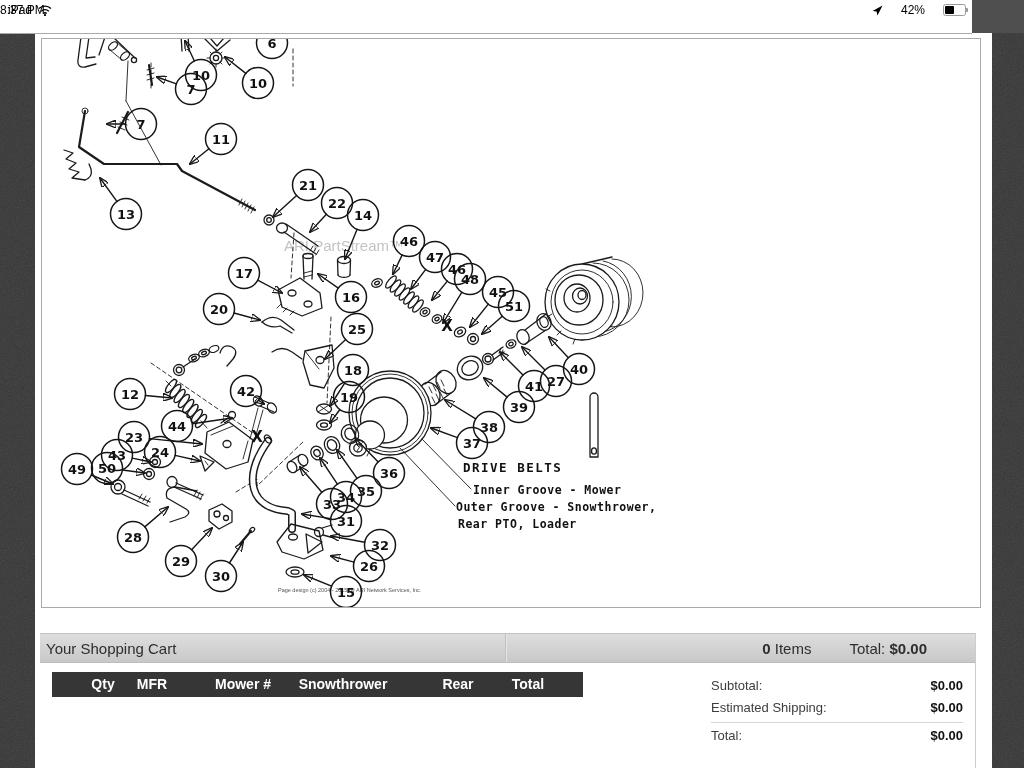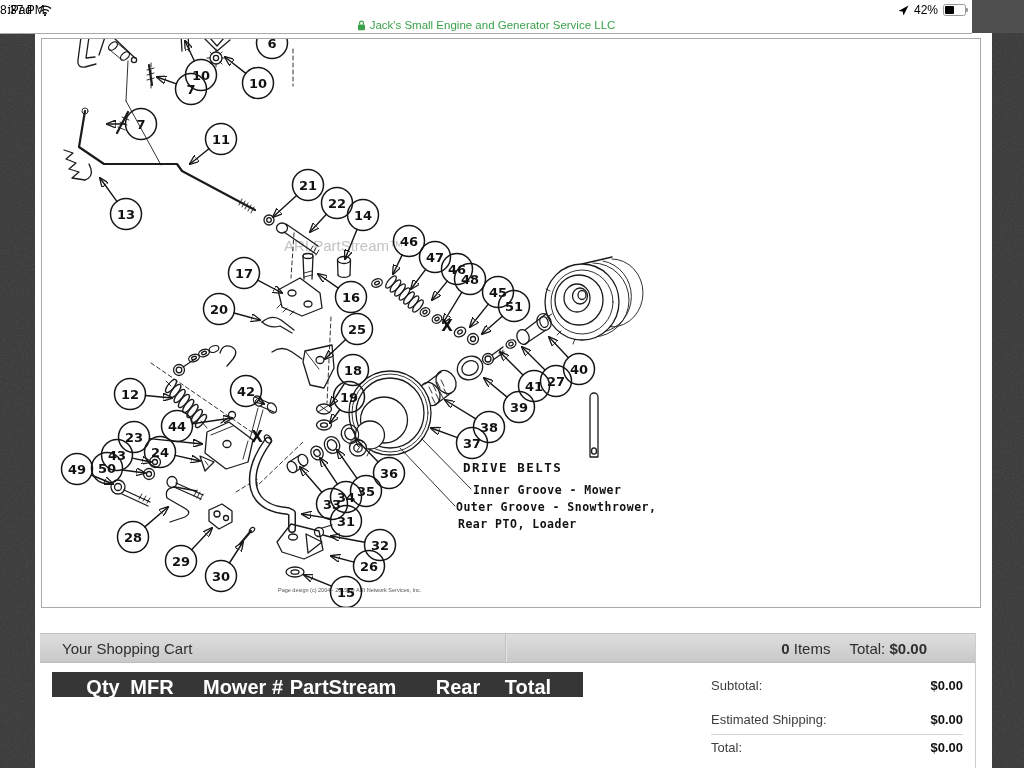--- a/index.html
+++ b/index.html
@@ -4,21 +4,21 @@
 <style>
   html,body{margin:0;padding:0;}
   body{width:1024px;height:768px;overflow:hidden;background:#4f4f4f;position:relative;
        font-family:"Liberation Sans",sans-serif;}
   
   .chrome{position:absolute;left:0;top:0;width:972px;height:33px;background:#ffffff;
           border-bottom:1px solid #a9a9a9;z-index:5;}
   .statusbar{position:absolute;left:0;top:0;width:100%;height:20px;font-size:12px;color:#000;}
   .sb-left{position:absolute;left:8px;top:3px;display:flex;align-items:center;gap:5px;}
   .sb-time{position:absolute;left:0;right:0;top:3px;text-align:left;font-weight:normal;font-size:12px;}
-  .sb-right{position:absolute;right:6px;top:3px;display:flex;align-items:center;gap:5px;}
+  .sb-right{position:absolute;right:6px;top:3px;display:flex;align-items:center;gap:18px;}
   .battery{width:21px;height:10px;border:1px solid #9a9a9a;border-radius:2.5px;position:relative;background:#fdfdfd;}
   .battery .fill{position:absolute;left:1px;top:1px;bottom:1px;width:42%;background:#000;border-radius:1px;}
   .battery .nub{position:absolute;right:-3px;top:2.5px;width:2px;height:4px;background:#9a9a9a;border-radius:0 1px 1px 0;}
   .urlrow{position:absolute;left:0;top:19px;width:100%;height:14px;text-align:center;font-size:11.5px;}
   .urlrow .site{color:#3aa24b;display:inline-flex;align-items:center;gap:4px;}
   
   .noise-bg{position:absolute;left:0;top:33px;z-index:0;}
   .page{position:absolute;left:35px;top:33px;width:957px;height:735px;background:#ffffff;z-index:1;}
   .panel{position:absolute;left:6px;top:5px;width:938px;height:568px;border:1px solid #a9a9a9;background:#fff;}
   #diagram-svg{position:absolute;left:0;top:0;}
@@ -36,31 +36,31 @@
   #diagram-svg .cnum{font:bold 13px "DejaVu Sans",sans-serif;fill:#111;text-anchor:middle;}
   #diagram-svg .xmark{font:bold 15px "DejaVu Sans",sans-serif;fill:#111;text-anchor:middle;}
   #diagram-svg .ann{font:bold 11.5px "DejaVu Sans Mono",monospace;fill:#111;letter-spacing:0.5px;}
   #diagram-svg .ann-title{font:bold 12.5px "DejaVu Sans Mono",monospace;fill:#111;letter-spacing:1.5px;}
   #diagram-svg .wm{font:400 15px "Liberation Sans",sans-serif;fill:#c3c3c3;}
   #diagram-svg .copy{font:400 5.5px "Liberation Sans",sans-serif;fill:#555;}
   
   .cartbar{position:absolute;left:5px;top:600px;width:935px;height:28px;
            background:linear-gradient(#dedede,#c8c8c8);border-top:1px solid #c2c2c2;border-bottom:1px solid #bdbdbd;
            display:flex;align-items:center;font-size:15px;color:#2e2e2e;}
-  .cartbar .title{margin-left:22px;}
+  .cartbar .title{margin-left:6px;}
   .bar-seam{position:absolute;left:465px;top:0;bottom:0;width:1px;background:#e6e6e6;border-left:1px solid #c0c0c0;}
-  .cart-counts{position:absolute;right:48px;display:flex;gap:19px;align-items:center;}
+  .cart-counts{position:absolute;right:48px;display:flex;gap:38px;align-items:center;}
   .cart-right-border{position:absolute;left:940px;top:600px;width:1px;height:135px;background:#cccccc;}
   .thead{position:absolute;left:17px;top:639px;width:531px;height:25px;background:#363636;color:#fff;
-         font-size:20px;font-weight:bold;}
+         font-size:14px;font-weight:bold;}
   .thead span{position:absolute;top:4px;transform:translateX(-50%);white-space:nowrap;}
   .summary{position:absolute;left:676px;top:645px;width:252px;font-size:13px;color:#3d3d3d;}
   .srow{display:flex;justify-content:space-between;line-height:16px;}
   .srow b{color:#111;}
-  .srow.shipping{margin-top:18px;}
+  .srow.shipping{margin-top:6px;}
   .srow.note{margin-top:3px;}
   .summary hr{border:none;border-top:1px solid #d6d6d6;margin:6px 0 5px 0;}
   .wifi-icon,.nav-icon,.lock-icon{display:inline-block;}
 </style>
 </head>
 <body>
 
 <svg class="noise-bg" width="1024" height="735">
   <defs>
     <filter id="nz">
@@ -88,29 +88,20 @@
       <svg class="nav-icon" width="11" height="11" viewBox="0 0 11 11">
         <path d="M0.5 6 L10.5 0.5 L5.5 10.5 L4.6 6.6 Z" fill="#000" stroke="none"></path>
       </svg>
       <span>42%</span>
       <span class="battery">
           <span class="fill"></span>
           <span class="nub"></span>
         </span>
     </div>
   </div>
-  <div class="urlrow">
-    <span class="site">
-      <svg class="lock-icon" width="9" height="11" viewBox="0 0 9 11">
-        <rect x="1" y="4.5" width="7" height="5.8" rx="1" fill="#3aa24b" stroke="none"></rect>
-        <path d="M2.6 4.5 V3 a1.9 1.9 0 0 1 3.8 0 V4.5" stroke="#3aa24b" stroke-width="1.2" fill="none"></path>
-      </svg>
-      <span>Jack's Small Engine and Generator Service LLC</span>
-    </span>
-  </div>
 </div>
 
 <div class="page">
 
   <div class="panel">
     <svg id="diagram-svg" width="938" height="568" viewBox="41 38 938 568">
       <defs>
         <marker id="ah" markerUnits="userSpaceOnUse" markerWidth="10" markerHeight="8" refX="9" refY="4" orient="auto">
           <path d="M0,0 L10,4 L0,8 Z" fill="#151515" stroke="none"></path>
         </marker>
@@ -671,21 +662,21 @@
       <span><b>0</b> <span>Items</span></span>
       <span><span>Total:</span> <b>$0.00</b></span>
     </span>
   </div>
   <div class="cart-right-border"></div>
 
   <div class="thead">
     <span style="left:51px">Qty</span>
     <span style="left:100px">MFR</span>
     <span style="left:191px">Mower #</span>
-    <span style="left:291px">PartStream</span>
+    <span style="left:291px">Snowthrower</span>
     <span style="left:406px">Rear</span>
     <span style="left:476px">Total</span>
   </div>
 
   <div class="summary">
     <div class="srow">
       <span>Subtotal:</span>
       <b>$0.00</b>
     </div>
     <div class="srow shipping">

